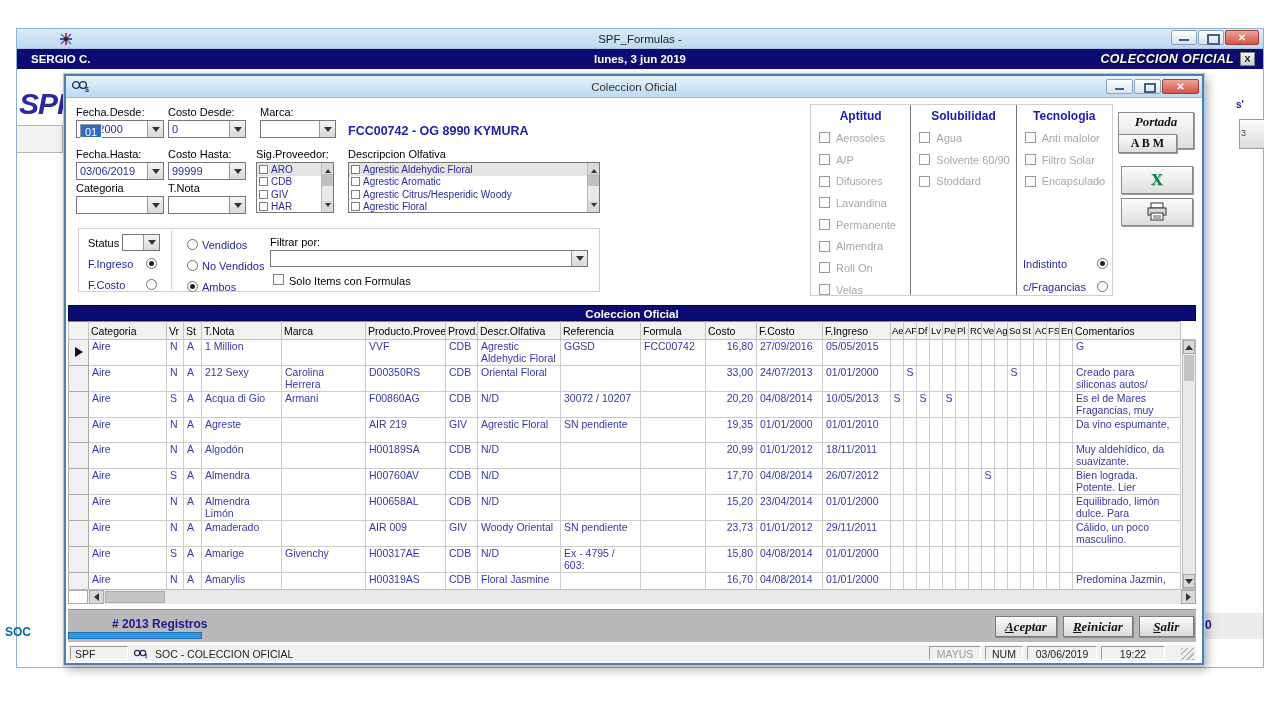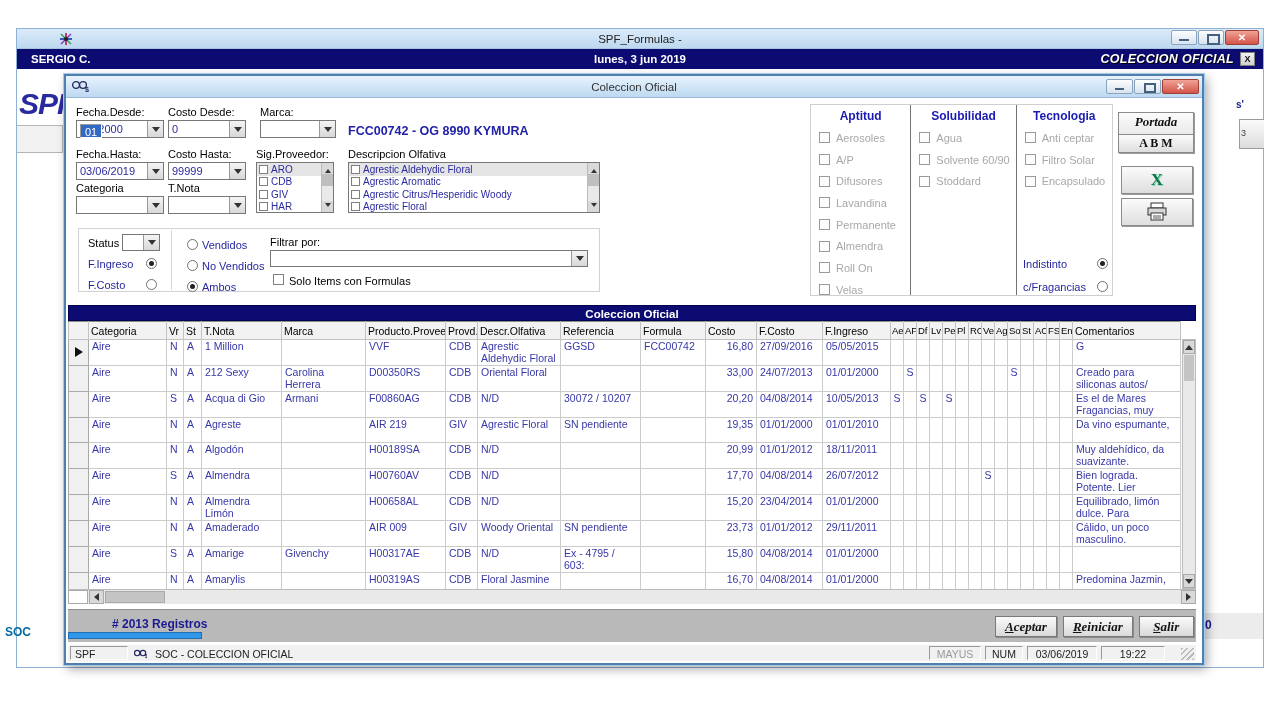--- a/index.html
+++ b/index.html
@@ -424,40 +424,40 @@
                 <span class="cbx big dis"></span>
                 <span>Stoddard</span>
               </div>
             </div>
         </div>
         <div class="attr-col" style="width:97px">
           <div class="attr-h">Tecnologia</div>
           <div class="attr-items">
               <div class="attr-row">
                 <span class="cbx big dis"></span>
-                <span>Anti ceptar</span>
+                <span>Anti malolor</span>
               </div>
               <div class="attr-row">
                 <span class="cbx big dis"></span>
                 <span>Filtro Solar</span>
               </div>
               <div class="attr-row">
                 <span class="cbx big dis"></span>
                 <span>Encapsulado</span>
               </div>
             </div>
         </div>
         <span class="panel-radio-row" style="left:212px;top:153px">Indistinto</span>
         <span class="radio sel" style="left:286px;top:153px"></span>
         <span class="panel-radio-row" style="left:212px;top:176px">c/Fragancias</span>
         <span class="radio" style="left:286px;top:176px"></span>
       </div>
 
       <div class="win-btn script" style="left:1052px;top:14px;width:76px;height:37px;line-height:18px">Portada</div>
-      <div class="win-btn" style="left:1052px;top:36px;width:76px;height:19px;line-height:17px;font-weight:bold;font-size:12px">A B M</div>
+      <div class="win-btn" style="left:1052px;top:36px;width:59px;height:19px;line-height:17px;font-weight:bold;font-size:12px">A B M</div>
       <div class="win-btn" style="left:1055px;top:68px;width:72px;height:28px;line-height:26px">
         <span class="excel-glyph">X</span>
       </div>
       <div class="win-btn" style="left:1055px;top:100px;width:72px;height:28px">
         <span>
           <svg width="22" height="20" viewBox="0 0 22 20" style="margin-top:3px">
             <rect x="5" y="1" width="12" height="5" fill="#fff" stroke="#333"></rect>
             <rect x="2" y="6" width="18" height="7" fill="#d8d8d8" stroke="#333"></rect>
             <rect x="5" y="11" width="12" height="7" fill="#fff" stroke="#333"></rect>
             <line x1="7" y1="14" x2="15" y2="14" stroke="#555"></line>

